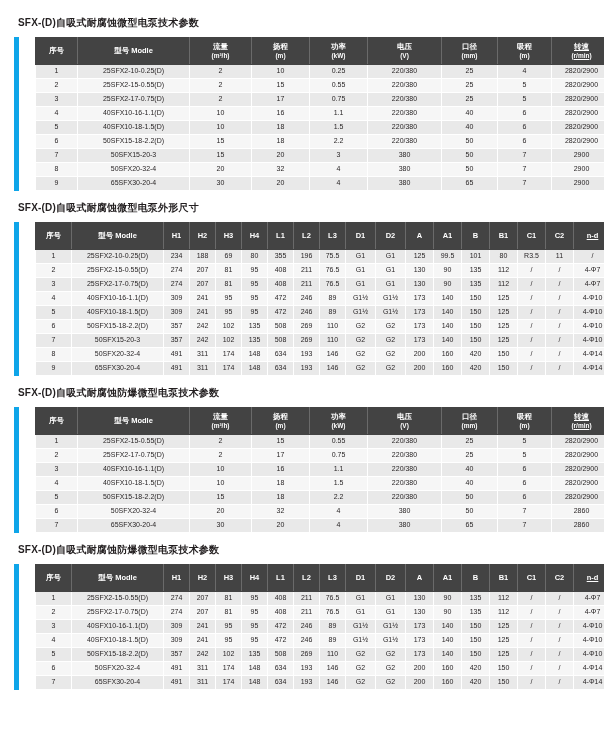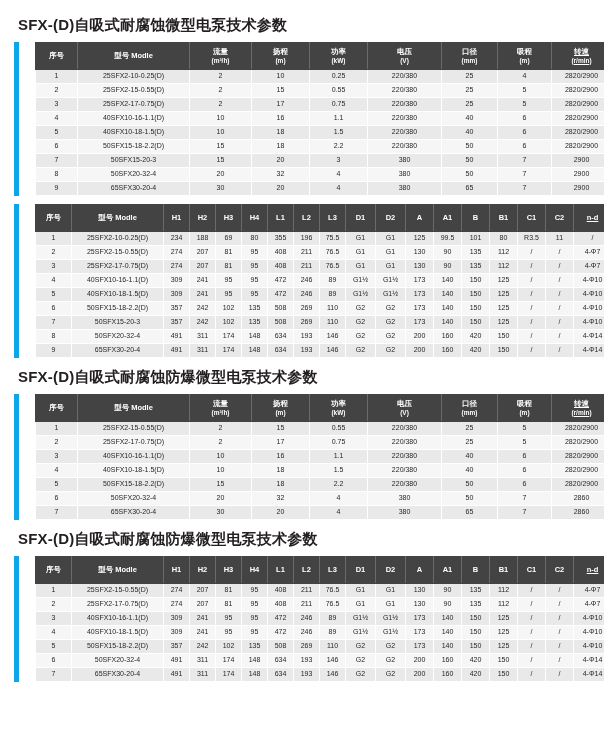--- a/index.html
+++ b/index.html
@@ -18,21 +18,21 @@
     width: 604px;
     height: 737px;
     position: relative;
     box-sizing: border-box;
     padding: 10px 14px 0 14px;
   }
   .section {
     margin-bottom: 4px;
   }
   .sec-title {
-    font-size: 15px;
+    font-size: 10px;
     font-weight: bold;
     color: #231f20;
     margin: 6px 0 7px 4px;
     letter-spacing: 0.2px;
   }
   table {
     border-collapse: collapse;
     width: 576px;
     margin-left: 0;
     table-layout: fixed;
@@ -215,21 +215,21 @@
                 <td>30</td>
                 <td>20</td>
                 <td>4</td>
                 <td>380</td>
                 <td>65</td>
                 <td>7</td>
                 <td>2900</td>
               </tr>
             </tbody>
           </table></div></div>
-      <div class="section"><div class="accent-wrap"><table class="tbl-2">
+      <div class="section"><div class="sec-title">SFX-(D)自吸式耐腐蚀微型电泵外形尺寸</div><div class="accent-wrap"><table class="tbl-2">
             <colgroup>
               <col class="cx0">
               <col class="cx1">
               <col class="cxs">
               <col class="cxs">
               <col class="cxs">
               <col class="cxs">
               <col class="cxs">
               <col class="cxs">
               <col class="cxs">

